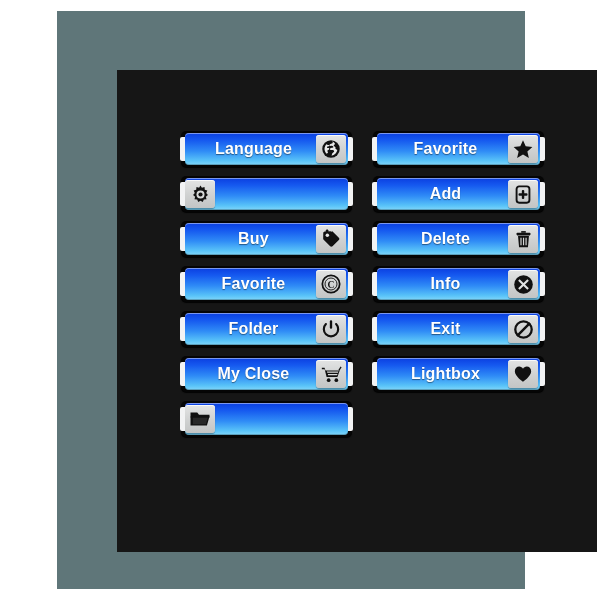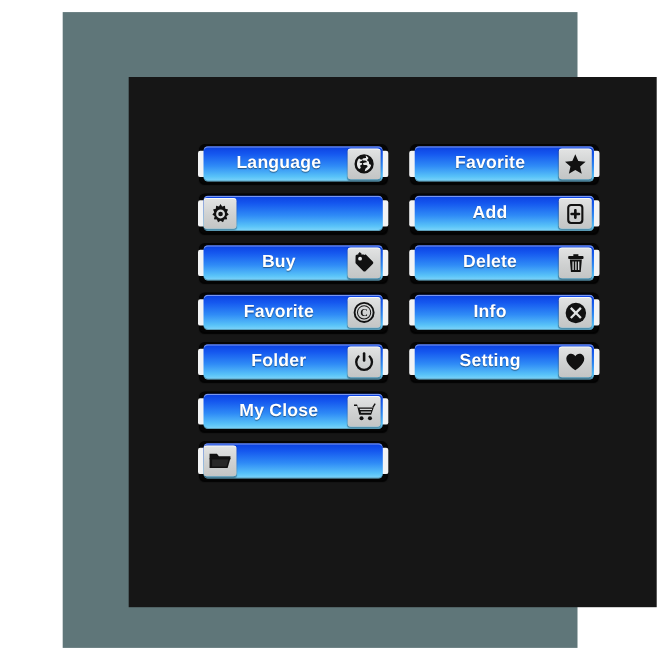--- a/index.html
+++ b/index.html
@@ -270,21 +270,34 @@
                     <svg width="21" height="21" viewBox="0 0 24 24">
                       <circle cx="12" cy="12" r="10.6" fill="#111111"></circle>
                       <path fill="#e0e2e2" d="M7.6 5.9l4.4 4.4 4.4-4.4 1.7 1.7-4.4 4.4 4.4 4.4-1.7 1.7-4.4-4.4-4.4 4.4-1.7-1.7 4.4-4.4-4.4-4.4z"></path>
                     </svg>
                   </span>
                 </span>
               </div>
             </div>
             <div class="btn">
               <div class="btn-inner">
-                <span class="btn-label">Setting</span>
+                <span class="btn-label">Exit</span>
+                <span class="icon-box">
+                  <span>
+                    <svg width="21" height="21" viewBox="0 0 24 24">
+                      <circle cx="12" cy="12" r="9.4" fill="none" stroke="#111111" stroke-width="2.6"></circle>
+                      <rect x="10.6" y="1.4" width="2.8" height="21.2" rx="1.2" fill="#111111" transform="rotate(45 12 12)"></rect>
+                    </svg>
+                  </span>
+                </span>
+              </div>
+            </div>
+            <div class="btn">
+              <div class="btn-inner">
+                <span class="btn-label">Lightbox</span>
                 <span class="icon-box">
                   <span>
                     <svg width="22" height="20" viewBox="0 0 24 24">
                       <path fill="#111111" d="M12 21.2S2.2 14.8 2.2 8.6c0-3.3 2.5-5.5 5.3-5.5 2 0 3.6 1.1 4.5 2.7.9-1.6 2.5-2.7 4.5-2.7 2.8 0 5.3 2.2 5.3 5.5 0 6.2-9.8 12.6-9.8 12.6z"></path>
                     </svg>
                   </span>
                 </span>
               </div>
             </div>
           </div>

